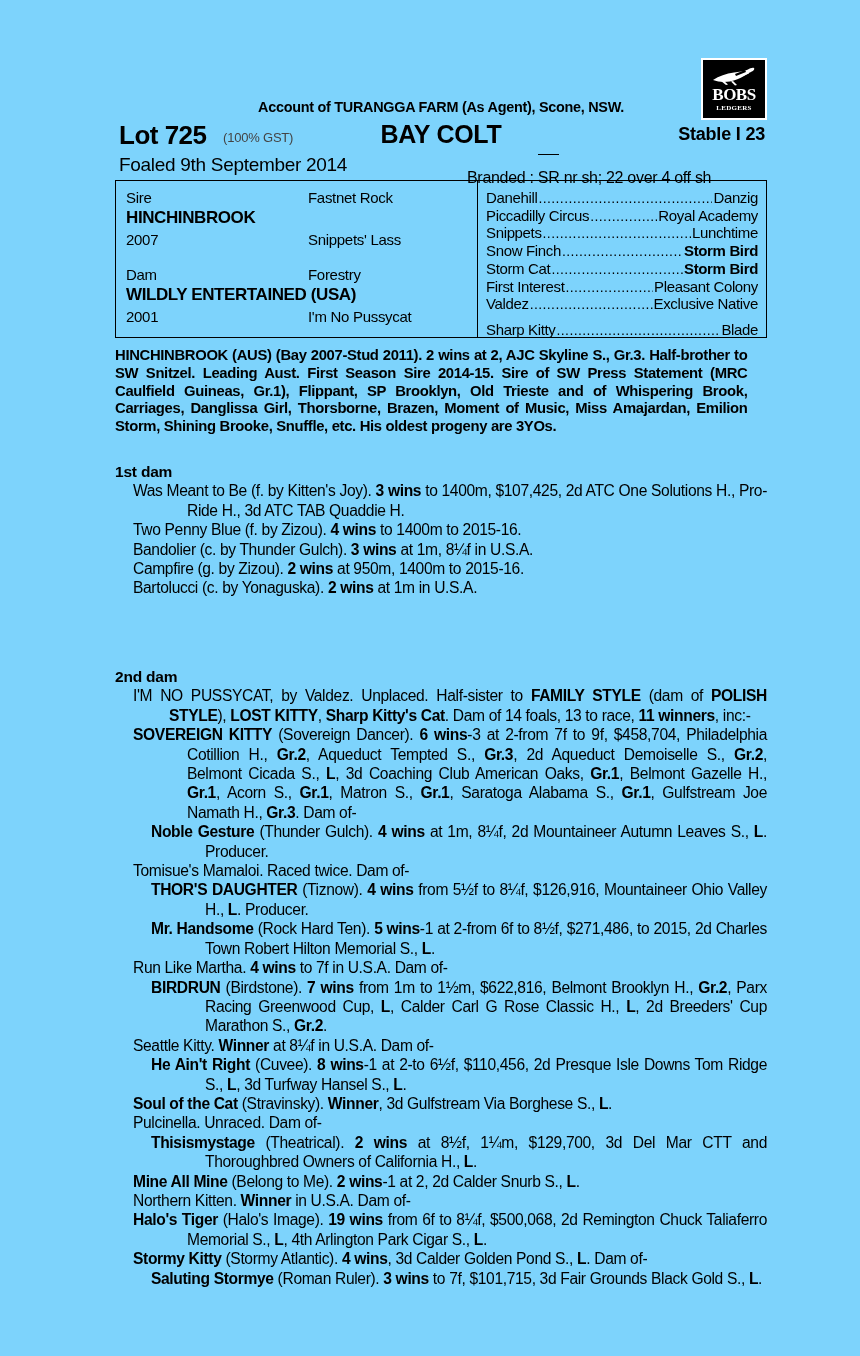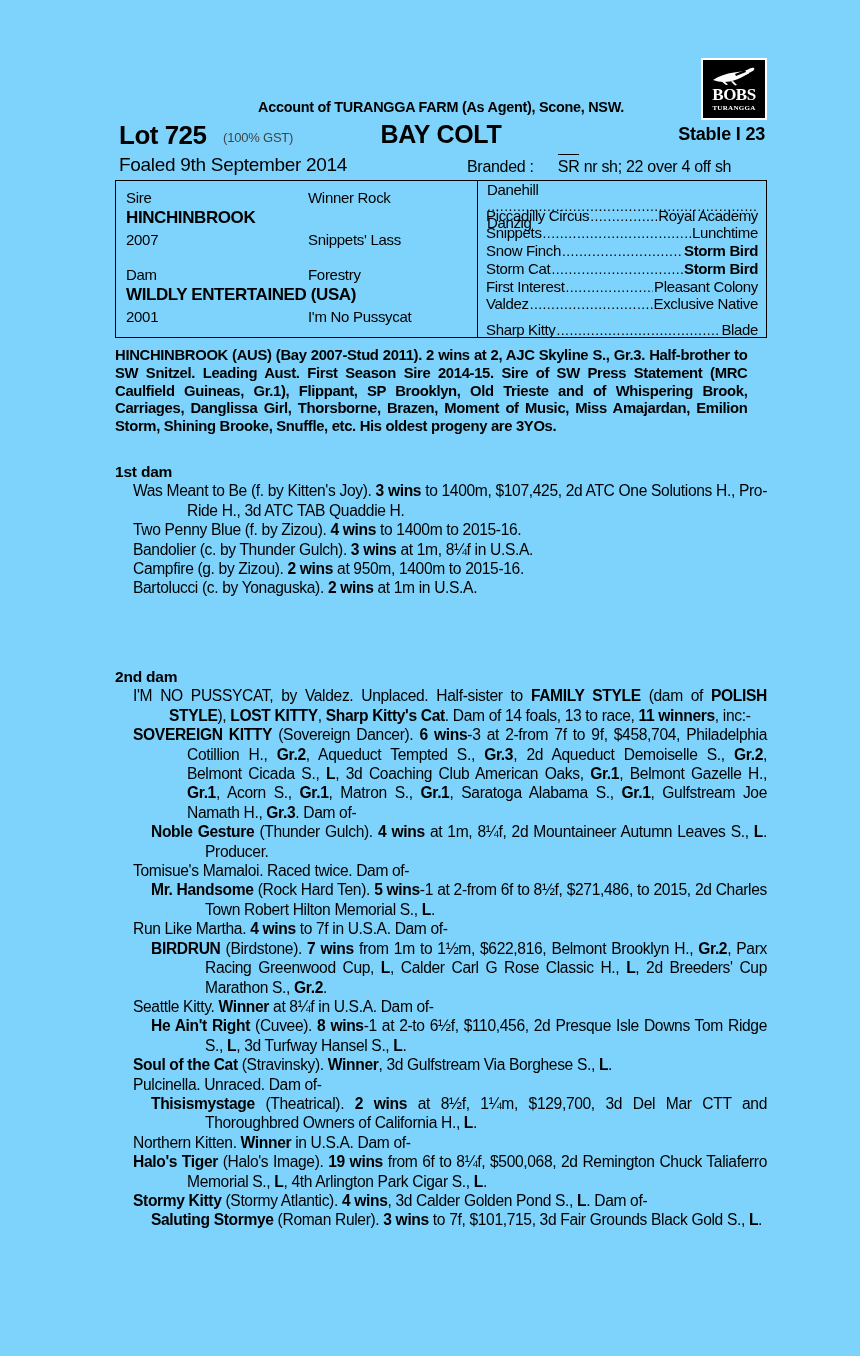--- a/index.html
+++ b/index.html
@@ -136,24 +136,23 @@
   .branded {
     position: absolute;
     left: 352px;
     top: 154px;
     font-size: 16px;
     letter-spacing: -0.3px;
     white-space: nowrap;
   }
   .brand-sym {
     border-top: 1.6px solid #000;
-    padding-top: 4px;
+    padding-top: 15px;
     display: inline-block;
     line-height: 15px;
-    margin-left: 20px;
   }
 
   
   .ped-table {
     position: absolute;
     left: 0;
     top: 180px;
     width: 652px;
     height: 158px;
     border: 1.6px solid #000000;
@@ -270,51 +269,51 @@
 
     <div class="bobs-logo">
       <svg class="bobs-horse" viewBox="0 0 100 44">
         <path d="M8 30 C20 22, 34 17, 50 15 C60 14, 70 13, 78 9 C82 7, 86 5, 90 6 C92 9, 88 12, 84 14 C80 16, 74 19, 70 22 C62 27, 52 31, 42 33 C30 35, 18 34, 8 30 Z" fill="#ffffff"></path>
         <path d="M52 18 L72 10 L74 14 L54 22 Z" fill="#000000"></path>
         <path d="M56 23 L78 14 L80 17 L58 26 Z" fill="#ffffff"></path>
         <path d="M24 32 L34 40 L38 39 L29 31 Z" fill="#ffffff"></path>
         <path d="M44 33 L52 41 L56 40 L48 32 Z" fill="#ffffff"></path>
       </svg>
       <div class="bobs-word">BOBS</div>
-      <div class="bobs-sub">TURANGGA</div>
+      <div class="bobs-sub">LEDGERS</div>
     </div>
 
     <div class="account-line">Account of TURANGGA FARM (As Agent), Scone, NSW.</div>
 
     <div class="title-row">
       <span class="lot-no">Lot 725</span>
       <span class="gst">(100% GST)</span>
       <span class="colour-sex">BAY COLT</span>
       <span class="stable">Stable I 23</span>
     </div>
 
     <div class="foaled">Foaled 9th September 2014</div>
     <div class="branded"><span>Branded : </span><span class="brand-sym">SR</span><span> nr sh; 22 over 4 off sh</span></div>
 
     <div class="ped-table">
       <div class="ped-left">
         <div class="ped-l-line" style="top:8px">Sire</div>
-        <div class="ped-l-col2" style="top:8px">Winner Rock</div>
+        <div class="ped-l-col2" style="top:8px">Fastnet Rock</div>
         <div class="ped-l-line name" style="top:27px">HINCHINBROOK</div>
         <div class="ped-l-line" style="top:50px">2007</div>
         <div class="ped-l-col2" style="top:50px">Snippets' Lass</div>
 
         <div class="ped-l-line" style="top:85px">Dam</div>
         <div class="ped-l-col2" style="top:85px">Forestry</div>
         <div class="ped-l-line name" style="top:104px">WILDLY ENTERTAINED (USA)</div>
         <div class="ped-l-line" style="top:127px">2001</div>
         <div class="ped-l-col2" style="top:127px">I'm No Pussycat</div>
       </div>
       <div class="ped-right" id="ped-right">
-          <div class="ped-r-line" style="top: 0; flex-direction: column;">
+          <div class="ped-r-line" style="top: 8px;">
             <span class="lft">Danehill</span>
             <span class="dots">..........................................................................................</span>
             <span class="rgt">Danzig</span>
           </div>
           <div class="ped-r-line" style="top: 25.7px;">
             <span class="lft">Piccadilly Circus</span>
             <span class="dots">..........................................................................................</span>
             <span class="rgt">Royal Academy</span>
           </div>
           <div class="ped-r-line" style="top: 43.4px;">
@@ -363,28 +362,30 @@
         </div>
     </div>
 
     <div class="ped-body" id="dam2-block">
       <div class="sec-head">2nd dam</div>
       <div id="dam2-entries">
           <div class="para lv2">I'M NO PUSSYCAT, by Valdez. Unplaced. Half-sister to <b>FAMILY STYLE</b> (dam of <b>POLISH STYLE</b>), <b>LOST KITTY</b>, <b>Sharp Kitty's Cat</b>. Dam of 14 foals, 13 to race, <b>11 winners</b>, inc:-</div>
           <div class="para lv3"><b>SOVEREIGN KITTY</b> (Sovereign Dancer). <b>6 wins</b>-3 at 2-from 7f to 9f, $458,704, Philadelphia Cotillion H., <b>Gr.2</b>, Aqueduct Tempted S., <b>Gr.3</b>, 2d Aqueduct Demoiselle S., <b>Gr.2</b>, Belmont Cicada S., <b>L</b>, 3d Coaching Club American Oaks, <b>Gr.1</b>, Belmont Gazelle H., <b>Gr.1</b>, Acorn S., <b>Gr.1</b>, Matron S., <b>Gr.1</b>, Saratoga Alabama S., <b>Gr.1</b>, Gulfstream Joe Namath H., <b>Gr.3</b>. Dam of-</div>
           <div class="para lv4"><b>Noble Gesture</b> (Thunder Gulch). <b>4 wins</b> at 1m, 8¼f, 2d Mountaineer Autumn Leaves S., <b>L</b>. Producer.</div>
           <div class="para lv3">Tomisue's Mamaloi. Raced twice. Dam of-</div>
+          <div class="para lv4"><b>THOR'S DAUGHTER</b> (Tiznow). <b>4 wins</b> from 5½f to 8¼f, $126,916, Mountaineer Ohio Valley H., <b>L</b>. Producer.</div>
           <div class="para lv4"><b>Mr. Handsome</b> (Rock Hard Ten). <b>5 wins</b>-1 at 2-from 6f to 8½f, $271,486, to 2015, 2d Charles Town Robert Hilton Memorial S., <b>L</b>.</div>
           <div class="para lv3">Run Like Martha. <b>4 wins</b> to 7f in U.S.A. Dam of-</div>
           <div class="para lv4"><b>BIRDRUN</b> (Birdstone). <b>7 wins</b> from 1m to 1½m, $622,816, Belmont Brooklyn H., <b>Gr.2</b>, Parx Racing Greenwood Cup, <b>L</b>, Calder Carl G Rose Classic H., <b>L</b>, 2d Breeders' Cup Marathon S., <b>Gr.2</b>.</div>
           <div class="para lv3">Seattle Kitty. <b>Winner</b> at 8¼f in U.S.A. Dam of-</div>
           <div class="para lv4"><b>He Ain't Right</b> (Cuvee). <b>8 wins</b>-1 at 2-to 6½f, $110,456, 2d Presque Isle Downs Tom Ridge S., <b>L</b>, 3d Turfway Hansel S., <b>L</b>.</div>
           <div class="para lv3"><b>Soul of the Cat</b> (Stravinsky). <b>Winner</b>, 3d Gulfstream Via Borghese S., <b>L</b>.</div>
           <div class="para lv3">Pulcinella. Unraced. Dam of-</div>
           <div class="para lv4"><b>Thisismystage</b> (Theatrical). <b>2 wins</b> at 8½f, 1¼m, $129,700, 3d Del Mar CTT and Thoroughbred Owners of California H., <b>L</b>.</div>
+          <div class="para lv3"><b>Mine All Mine</b> (Belong to Me). <b>2 wins</b>-1 at 2, 2d Calder Snurb S., <b>L</b>.</div>
           <div class="para lv2">Northern Kitten. <b>Winner</b> in U.S.A. Dam of-</div>
           <div class="para lv3"><b>Halo's Tiger</b> (Halo's Image). <b>19 wins</b> from 6f to 8¼f, $500,068, 2d Remington Chuck Taliaferro Memorial S., <b>L</b>, 4th Arlington Park Cigar S., <b>L</b>.</div>
           <div class="para lv3"><b>Stormy Kitty</b> (Stormy Atlantic). <b>4 wins</b>, 3d Calder Golden Pond S., <b>L</b>. Dam of-</div>
           <div class="para lv4"><b>Saluting Stormye</b> (Roman Ruler). <b>3 wins</b> to 7f, $101,715, 3d Fair Grounds Black Gold S., <b>L</b>.</div>
         </div>
     </div>
 
   </div>
 </div>
 

